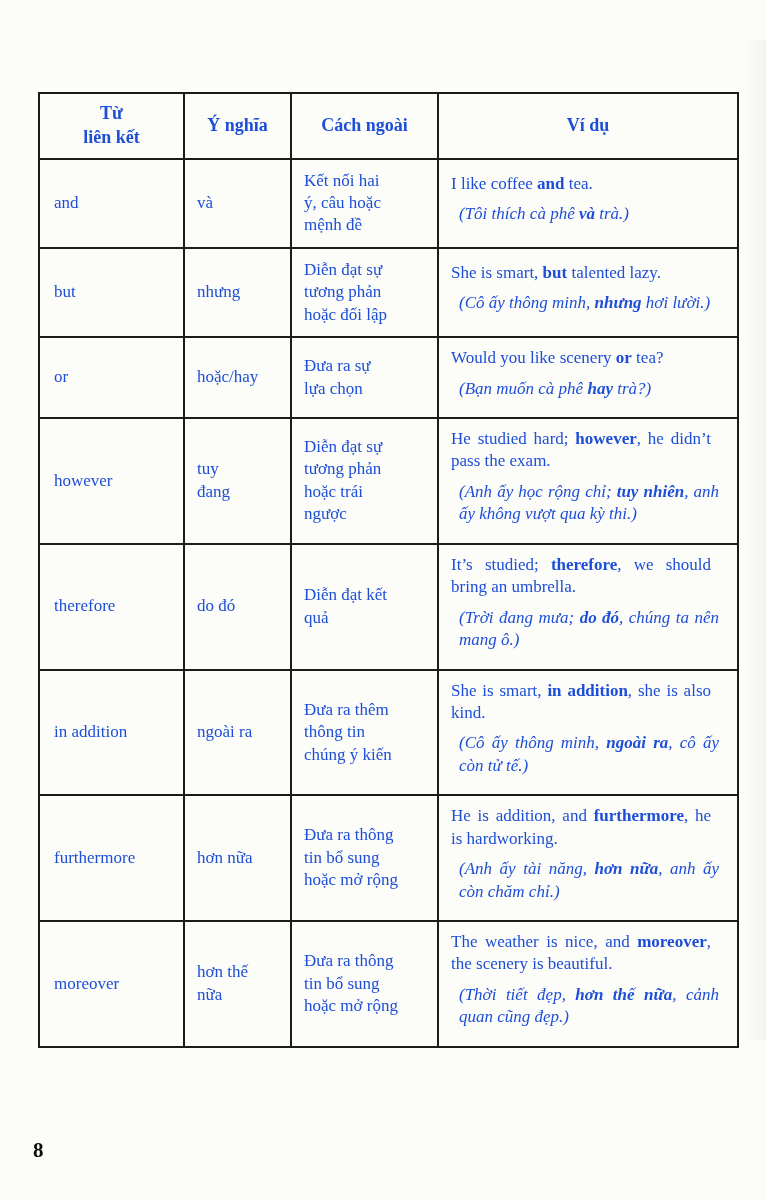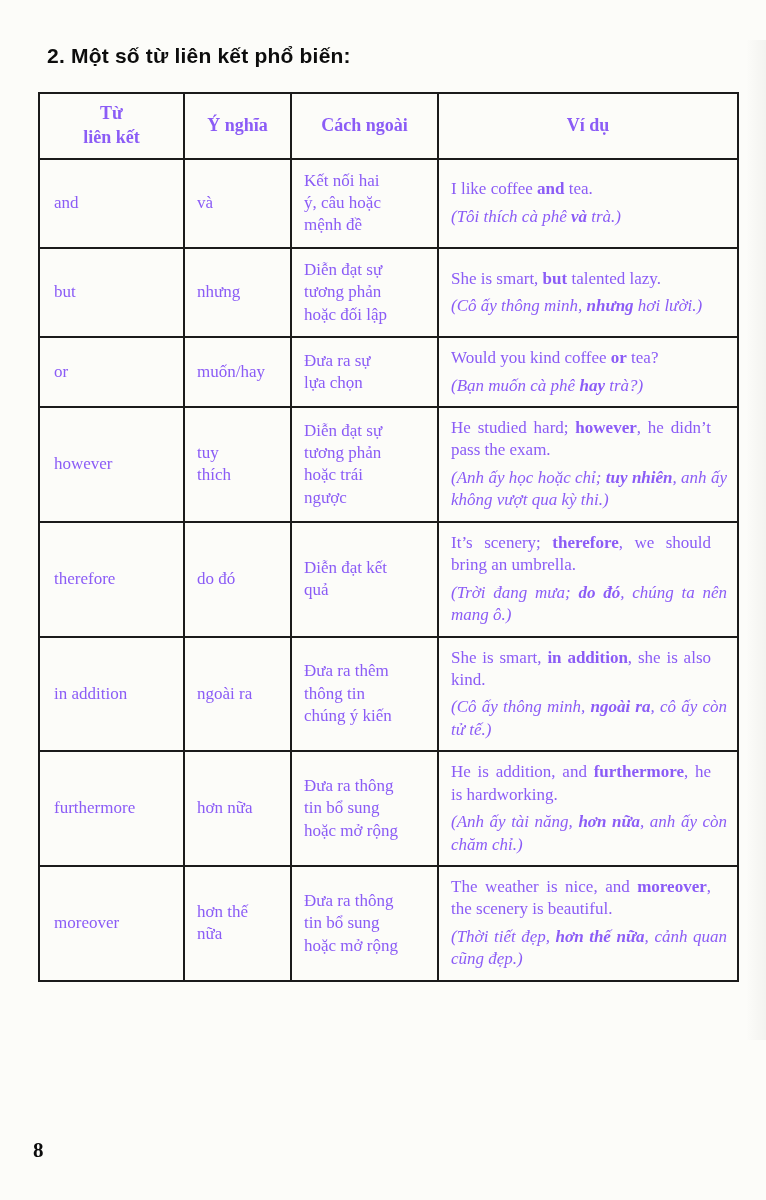--- a/index.html
+++ b/index.html
@@ -25,21 +25,21 @@
     color: #0d0d0d;
   }
   table.linking-table {
     position: absolute;
     left: 38px; top: 92px;
     width: 699px;
     border-collapse: collapse;
     table-layout: fixed;
     font-size: 17px;
     line-height: 1.32;
-    color: #8b5cf6;
+    color: #1d4ed8;
   }
   .linking-table th, .linking-table td {
     border: 2px solid #1b1b1b;
     vertical-align: middle;
   }
   .linking-table th {
     font-weight: 700;
     text-align: center;
     padding: 8px 4px;
     white-space: pre-line;
@@ -51,21 +51,21 @@
   col.c-ex     { width: 300px; }
   td.col-word   { padding: 10px 8px 10px 14px; }
   td.col-meaning{ padding: 10px 6px 10px 12px; white-space: pre-line; }
   td.col-usage  { padding: 10px 22px 10px 12px; white-space: pre-line; }
   td.col-example{ padding: 9px 10px 9px 12px; }
   .ex-en {
     margin: 0 16px 5px 0;
     text-align: justify;
   }
   .ex-vi {
-    margin: 0;
+    margin: 8px;
     font-style: italic;
     text-align: justify;
   }
   .ex-en b, .ex-vi b { font-weight: 700; }
   .page-number {
     position: absolute;
     left: 33px; top: 1138px;
     font-weight: 700;
     font-size: 21px;
     color: #0c0c0c;
@@ -78,21 +78,20 @@
     background: linear-gradient(to left, rgba(120,120,115,0.07), rgba(120,120,115,0));
     pointer-events: none;
   }
 </style>
 </head>
 <body>
 
 <div class="page">
   <div class="bleed"></div>
 
-  <div class="section-title">2. Một số từ liên kết phổ biến:</div>
 
   <table class="linking-table">
     <colgroup>
       <col class="c-word">
       <col class="c-mean">
       <col class="c-usage">
       <col class="c-ex">
     </colgroup>
     <thead>
       <tr>
@@ -121,48 +120,48 @@
           <td class="col-usage">Diễn đạt sự
 tương phản
 hoặc đối lập</td>
           <td class="col-example">
             <p class="ex-en"><span>She is smart, </span><b>but</b><span> talented lazy.</span></p>
             <p class="ex-vi"><span>(Cô ấy thông minh, </span><b>nhưng</b><span> hơi lười.)</span></p>
           </td>
         </tr>
         <tr>
           <td class="col-word">or</td>
-          <td class="col-meaning">muốn/hay</td>
+          <td class="col-meaning">hoặc/hay</td>
           <td class="col-usage">Đưa ra sự
 lựa chọn</td>
           <td class="col-example">
-            <p class="ex-en"><span>Would you kind coffee </span><b>or</b><span> tea?</span></p>
+            <p class="ex-en"><span>Would you like scenery </span><b>or</b><span> tea?</span></p>
             <p class="ex-vi"><span>(Bạn muốn cà phê </span><b>hay</b><span> trà?)</span></p>
           </td>
         </tr>
         <tr>
           <td class="col-word">however</td>
           <td class="col-meaning">tuy
-thích</td>
+đang</td>
           <td class="col-usage">Diễn đạt sự
 tương phản
 hoặc trái
 ngược</td>
           <td class="col-example">
             <p class="ex-en"><span>He studied hard; </span><b>however</b><span>, he didn’t pass the exam.</span></p>
-            <p class="ex-vi"><span>(Anh ấy học hoặc chỉ; </span><b>tuy nhiên</b><span>, anh ấy không vượt qua kỳ thi.)</span></p>
+            <p class="ex-vi"><span>(Anh ấy học rộng chỉ; </span><b>tuy nhiên</b><span>, anh ấy không vượt qua kỳ thi.)</span></p>
           </td>
         </tr>
         <tr>
           <td class="col-word">therefore</td>
           <td class="col-meaning">do đó</td>
           <td class="col-usage">Diễn đạt kết
 quả</td>
           <td class="col-example">
-            <p class="ex-en"><span>It’s scenery; </span><b>therefore</b><span>, we should bring an umbrella.</span></p>
+            <p class="ex-en"><span>It’s studied; </span><b>therefore</b><span>, we should bring an umbrella.</span></p>
             <p class="ex-vi"><span>(Trời đang mưa; </span><b>do đó</b><span>, chúng ta nên mang ô.)</span></p>
           </td>
         </tr>
         <tr>
           <td class="col-word">in addition</td>
           <td class="col-meaning">ngoài ra</td>
           <td class="col-usage">Đưa ra thêm
 thông tin
 chúng ý kiến</td>
           <td class="col-example">

